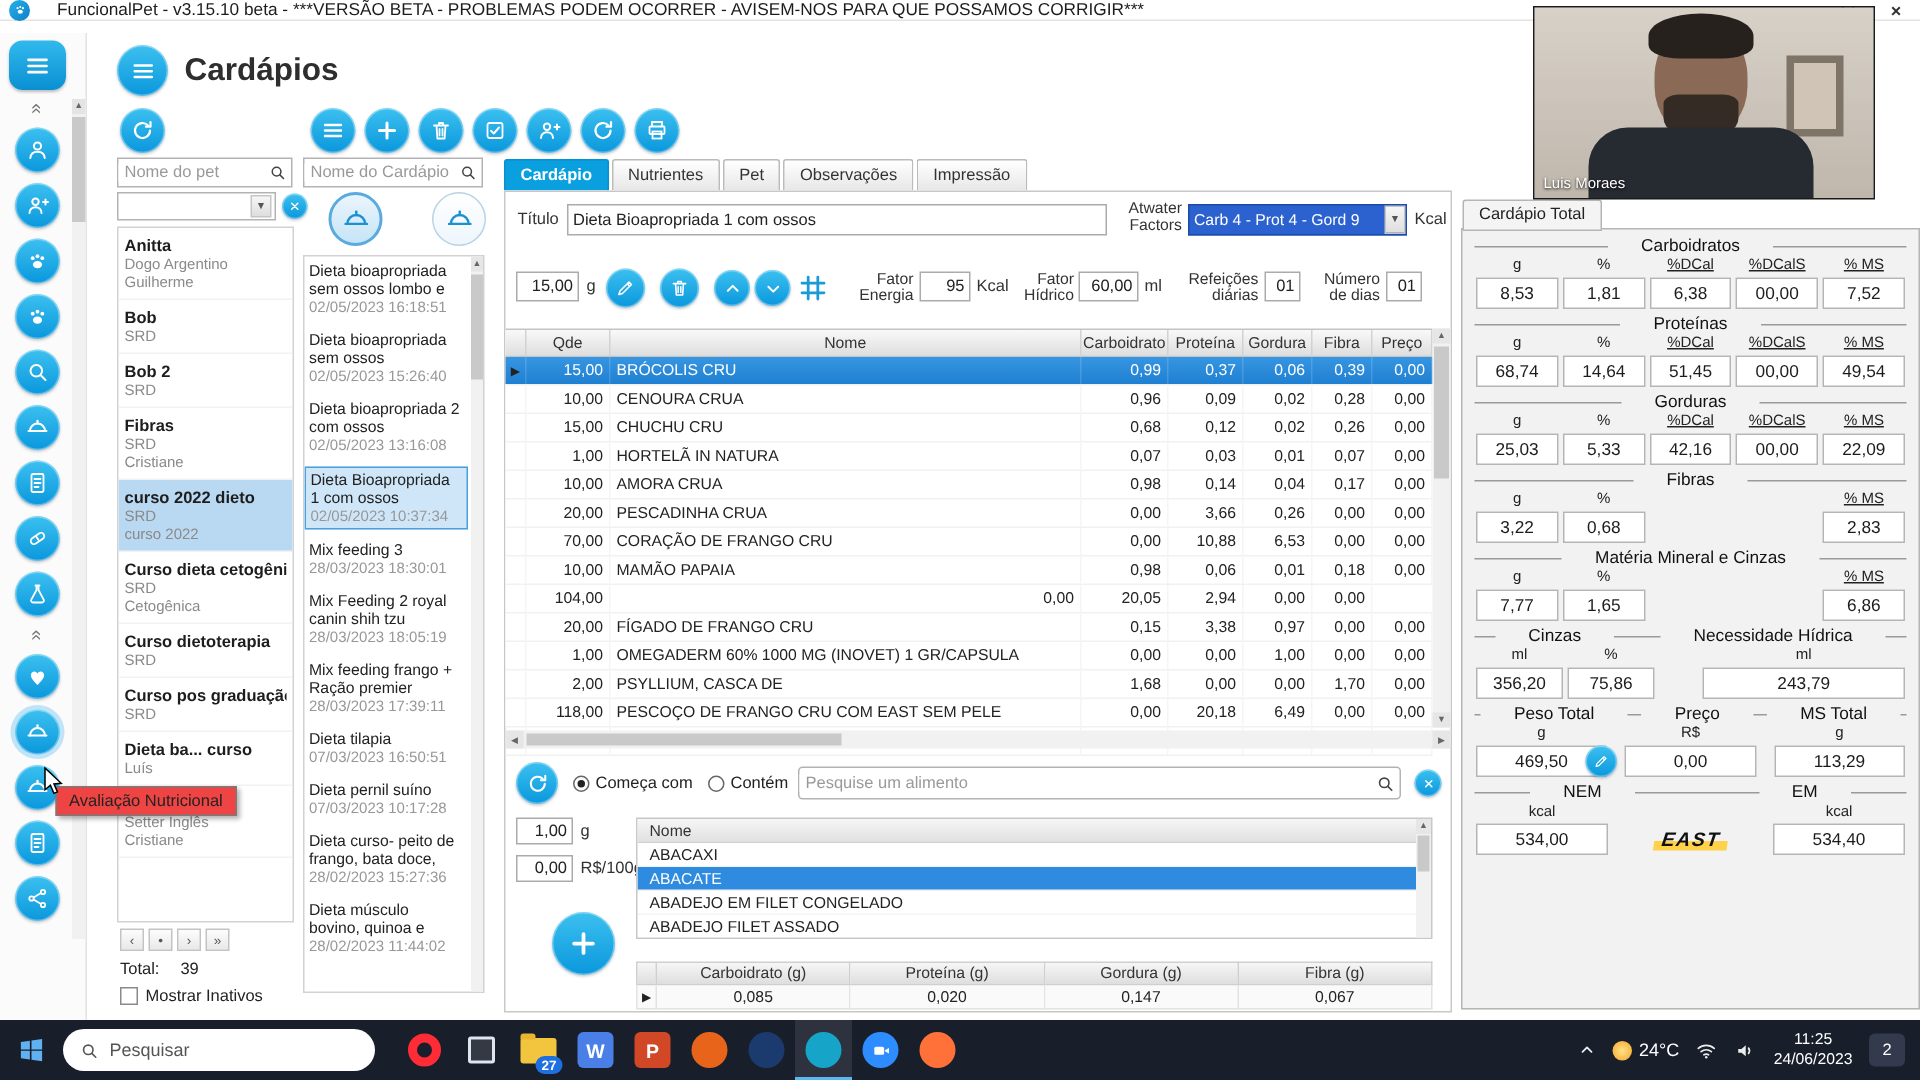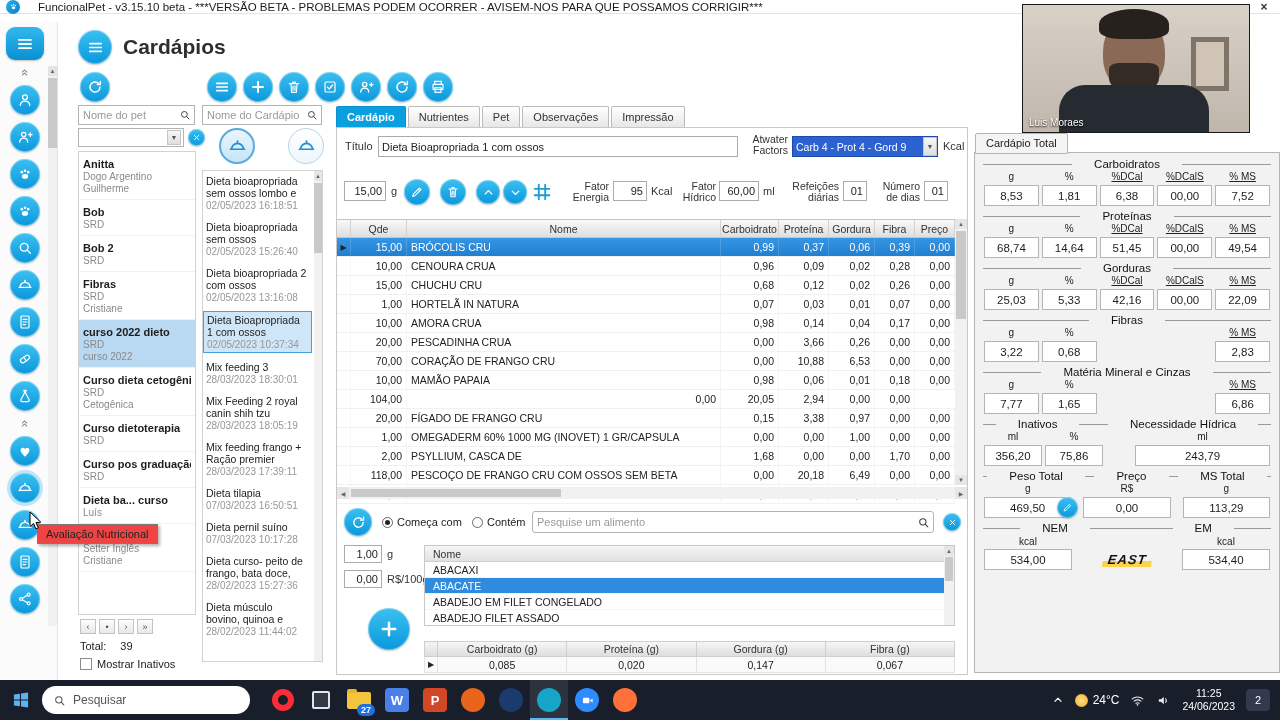--- a/index.html
+++ b/index.html
@@ -782,21 +782,21 @@
       <div class="c name">PSYLLIUM, CASCA DE</div>
       <div class="c num">1,68</div>
       <div class="c num">0,00</div>
       <div class="c num">0,00</div>
       <div class="c num">1,70</div>
       <div class="c num">0,00</div>
     </div>
     <div class="ing-row">
       <div class="c gutter"></div>
       <div class="c num">118,00</div>
-      <div class="c name">PESCOÇO DE FRANGO CRU COM OSSOS SEM BETA</div>
+      <div class="c name">PESCOÇO DE FRANGO CRU COM EAST SEM PELE</div>
       <div class="c num">0,00</div>
       <div class="c num">20,18</div>
       <div class="c num">6,49</div>
       <div class="c num">0,00</div>
       <div class="c num">0,00</div>
     </div>
     <div class="ing-row">
       <div class="c gutter"></div>
       <div class="c num">2,00</div>
       <div class="c name">LEVEDURA DE CERVEJA</div>
@@ -990,21 +990,21 @@
           <div class="blankcell"></div>
           <div class="blankcell"></div>
           <div class="tcell">6,86</div>
         </div>
       </div>
     </div>
 
   <div class="tsec">
     <div class="trow-title">
       <span class="tline f05"></span>
-      <span class="tsec-title">Inativos</span>
+      <span class="tsec-title">Cinzas</span>
       <span class="tline"></span>
       <span class="tsec-title">Necessidade Hídrica</span>
       <span class="tline f05"></span>
     </div>
     <div class="ugrid thead">
       <span class="th">ml</span>
       <span class="th">%</span>
       <span></span>
       <span class="th">ml</span>
     </div>

